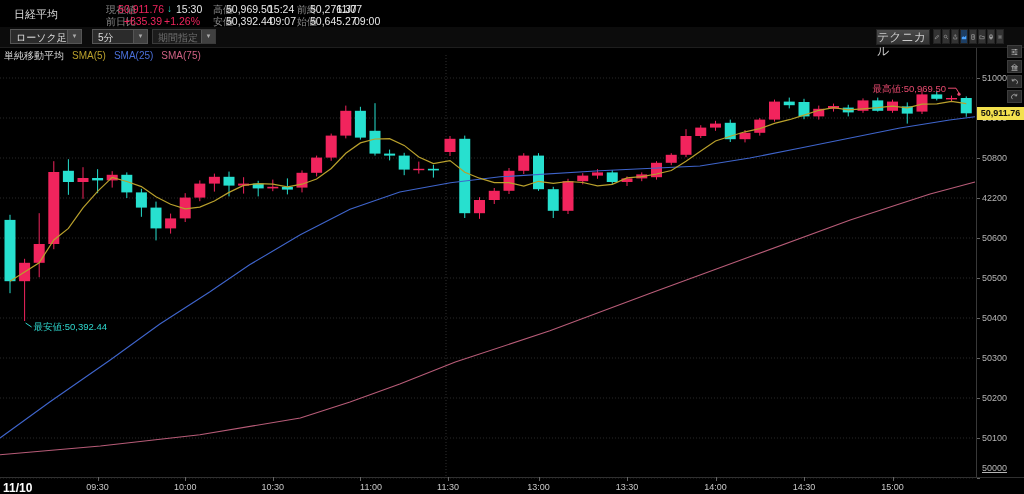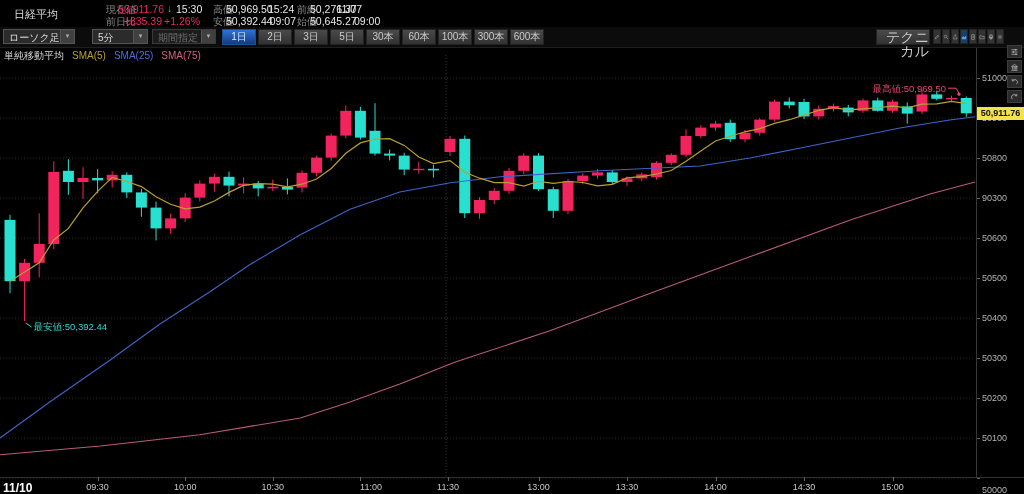--- a/index.html
+++ b/index.html
@@ -19,23 +19,23 @@
   .select{position:absolute;top:2px;height:15px;background:#2b2b2b;border:1px solid #555;
           color:#ddd;font-size:10px;line-height:15px;padding-left:5px;box-sizing:border-box;cursor:pointer;}
   .select .caret{position:absolute;right:0;top:0;width:13px;height:13px;background:#404040;
           border-left:1px solid #555;text-align:center;}
   .select .caret::after{content:"▼";font-size:6px;color:#aaa;position:relative;top:-3px;}
   .select.disabled{color:#6f6f6f;border-color:#3a3a3a;background:#1c1c1c;}
   #period-buttons{position:absolute;left:222px;top:2px;height:16px;display:flex;gap:2px;}
   .pbtn{width:34px;height:16px;font-size:10px;color:#ccc;background:linear-gradient(#4a4a4a,#323232);
         border:1px solid #222;box-sizing:border-box;text-align:center;line-height:14px;cursor:pointer;}
   .pbtn.active{background:linear-gradient(#2f72d8,#123c7e);color:#d8ecff;border-color:#1a4f9e;}
-  #technical-button{position:absolute;left:876px;top:2px;width:54px;height:16px;font-size:14px;color:#ccc;
+  #technical-button{position:absolute;left:876px;top:2px;width:54px;height:16px;font-size:12px;color:#ccc;
         background:linear-gradient(#4a4a4a,#323232);border:1px solid #222;box-sizing:border-box;
-        text-align:right;line-height:14px;cursor:pointer;}
+        text-align:left;line-height:14px;cursor:pointer;}
   #toolbar-icons{position:absolute;left:933px;top:2px;height:16px;display:flex;gap:1px;}
   .tico{width:8px;height:15px;background:#333;border:1px solid #222;box-sizing:border-box;
         display:flex;align-items:center;justify-content:center;cursor:pointer;}
   .tico.active{background:#1d3e63;}
   
   #legend{position:absolute;left:4px;top:49px;height:12px;z-index:4;font-size:10px;white-space:nowrap;}
   #legend span{margin-right:8px;}
   
   #chart-canvas{position:absolute;left:0;top:0;z-index:1;}
   #v-border{position:absolute;left:976px;top:47px;width:1px;height:431px;background:#383838;z-index:2;}
@@ -77,43 +77,32 @@
   <span class="hlabel r1" style="left:297px">前終</span>
   <span class="hval r1" style="left:310px;width:40px">50,276.37</span>
   <span class="hval r1" style="left:336px;width:26px">11/07</span>
 
   <span class="hlabel r2" style="left:297px">始値</span>
   <span class="hval r2" style="left:310px;width:40px">50,645.27</span>
   <span class="hval r2" style="left:354px;width:26px">09:00</span>
 </div>
 
 <div id="toolbar">
-  <div class="select" style="left:3px;width:72px">
+  <div class="select" style="left:10px;width:72px">
     <span>ローソク足</span>
     <span class="caret"></span>
   </div>
   <div class="select" style="left:92px;width:56px">
     <span>5分</span>
     <span class="caret"></span>
   </div>
   <div class="select disabled" style="left:152px;width:64px">
     <span>期間指定</span>
     <span class="caret"></span>
   </div>
-  <div id="period-buttons">
-      <div class="pbtn active">1日</div>
-      <div class="pbtn">2日</div>
-      <div class="pbtn">3日</div>
-      <div class="pbtn">5日</div>
-      <div class="pbtn">30本</div>
-      <div class="pbtn">60本</div>
-      <div class="pbtn">100本</div>
-      <div class="pbtn">300本</div>
-      <div class="pbtn">600本</div>
-    </div>
   <div id="technical-button">テクニカル</div>
   <div id="toolbar-icons">
       <div class="tico">
         <svg width="9" height="12" viewBox="0 0 12 12" style="stroke-width:1">
           <path d="M2.5 9.5 L3 7.5 L8 2.5 L9.5 4 L4.5 9 Z" stroke="#b5b5b5" fill="none"></path>
         </svg>
       </div>
       <div class="tico">
         <svg width="9" height="12" viewBox="0 0 12 12" style="stroke-width:1">
           <circle cx="5" cy="5" r="2.6" stroke="#b5b5b5" fill="none"></circle>
@@ -318,35 +307,35 @@
   </svg>
 <div id="v-border"></div>
 <div id="h-border"></div>
 <div id="y-axis">
     <div class="ylab" style="top: 72.5px;">51000</div>
     <div class="ytick" style="top: 78px;"></div>
     <div class="ylab" style="top: 112.5px;">50900</div>
     <div class="ytick" style="top: 118px;"></div>
     <div class="ylab" style="top: 152.5px;">50800</div>
     <div class="ytick" style="top: 158px;"></div>
-    <div class="ylab" style="top: 192.5px;">90300</div>
+    <div class="ylab" style="top: 192.5px;">42200</div>
     <div class="ytick" style="top: 198px;"></div>
     <div class="ylab" style="top: 232.5px;">50600</div>
     <div class="ytick" style="top: 238px;"></div>
     <div class="ylab" style="top: 272.5px;">50500</div>
     <div class="ytick" style="top: 278px;"></div>
     <div class="ylab" style="top: 312.5px;">50400</div>
     <div class="ytick" style="top: 318px;"></div>
     <div class="ylab" style="top: 352.5px;">50300</div>
     <div class="ytick" style="top: 358px;"></div>
     <div class="ylab" style="top: 392.5px;">50200</div>
     <div class="ytick" style="top: 398px;"></div>
     <div class="ylab" style="top: 432.5px;">50100</div>
     <div class="ytick" style="top: 438px;"></div>
-    <div class="ylab" style="top: 485px; text-decoration: underline;">50000</div>
+    <div class="ylab" style="top: 463px; text-decoration: underline;">50000</div>
     <div class="ytick" style="top: 478px;"></div>
   </div>
 <div id="x-axis">
     <div class="xlab" style="left: 97.6px;">09:30</div>
     <div class="xtick" style="left: 97.6px;"></div>
     <div class="xlab" style="left: 185.2px;">10:00</div>
     <div class="xtick" style="left: 185.2px;"></div>
     <div class="xlab" style="left: 272.8px;">10:30</div>
     <div class="xtick" style="left: 272.8px;"></div>
     <div class="xlab" style="left: 371px;">11:00</div>

